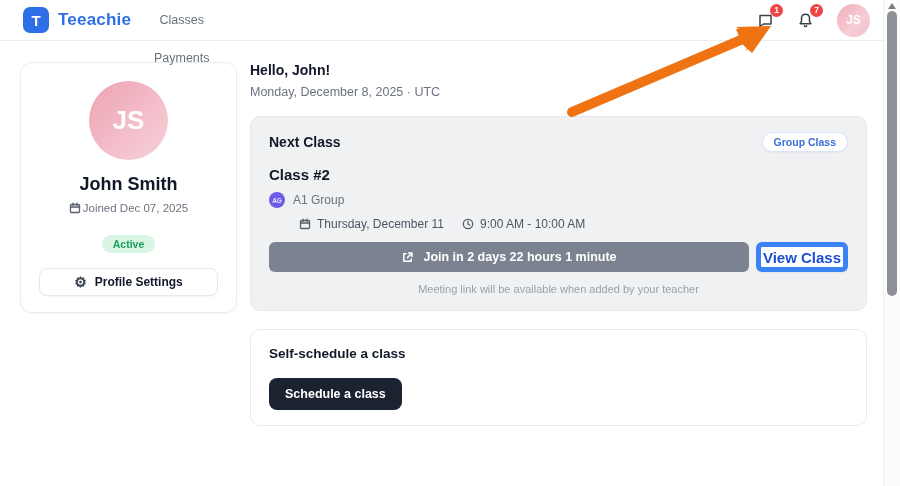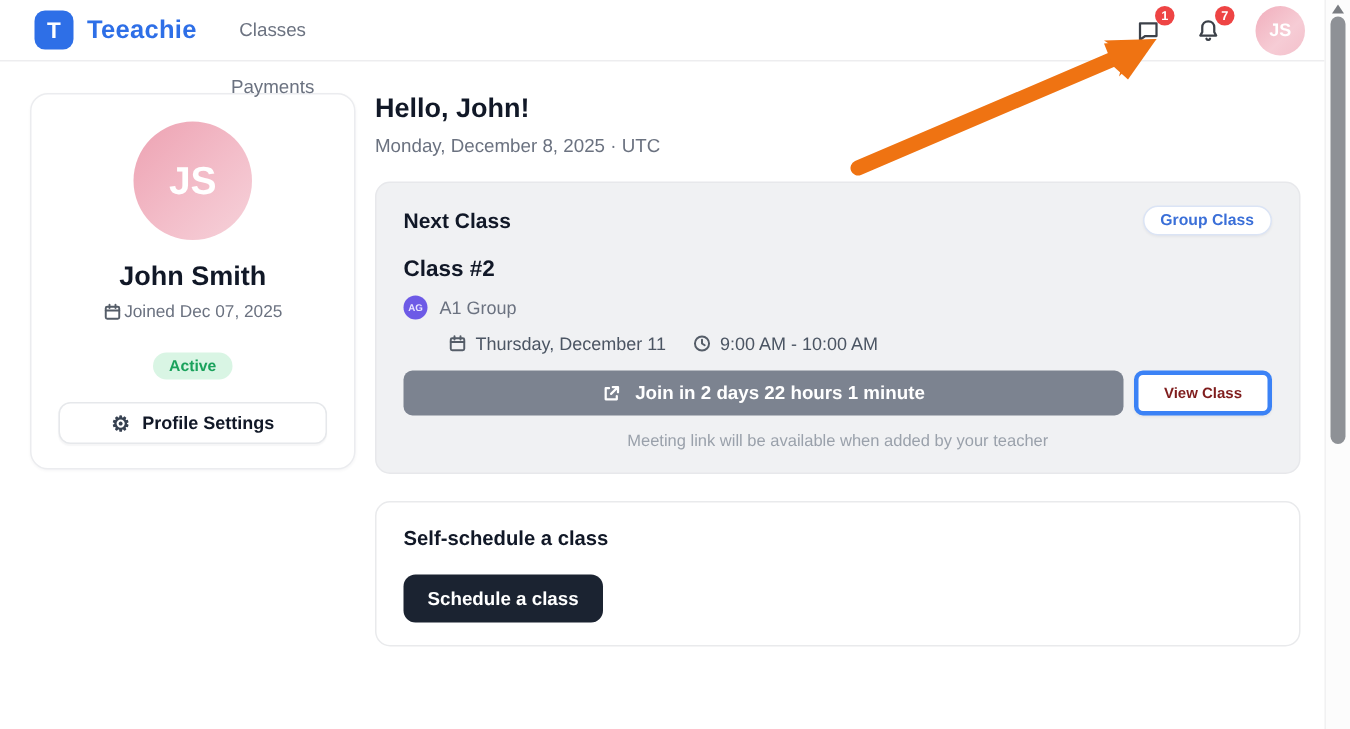--- a/index.html
+++ b/index.html
@@ -43,21 +43,21 @@
   .status-badge { margin-top:21px; background:var(--active-green-bg); color:var(--active-green-text);
     font-size:10.5px; font-weight:600; padding:3px 11px; border-radius:999px; }
   .settings-btn { margin-top:15px; width:100%; height:28px; background:#fff;
     border:1px solid #e6e8eb; border-radius:8px; box-shadow:0 1px 1px rgba(16,24,40,.04);
     display:flex; align-items:center; justify-content:center; gap:8px;
     font-size:12px; font-weight:600; color:#111827; cursor:pointer; }
   .gear { font-size:14px; color:#374151; line-height:1; }
 
   
   .main { flex:1; min-width:0; }
-  .greeting { font-size:18px; font-weight:bold; color:#111827; }
+  .greeting { font-size:14px; font-weight:bold; color:#111827; }
   .date-line { margin-top:7px; font-size:12.5px; color:#6b7280; }
   .welcome { margin-top:7px; font-size:12.5px; color:#6b7280; line-height:1.5; max-width:604px; }
 
   
   .next-card { margin-top:17px; background:#f0f1f3; border:1px solid #e7e8eb; border-radius:10px;
     padding:15px 18px; }
   .next-head { display:flex; align-items:center; justify-content:space-between; }
   .next-title { font-size:14px; font-weight:bold; }
   .group-badge { background:#fff; border:1px solid #dbe4f5; color:#3a6fd8;
     font-size:10.5px; font-weight:600; padding:3px 11px; border-radius:999px;
@@ -67,23 +67,23 @@
   .group-avatar { width:16px; height:16px; border-radius:50%; background:var(--group-purple);
     color:#e8e4ff; font-size:6.5px; font-weight:bold; display:flex; align-items:center; justify-content:center; }
   .group-name { font-size:12px; color:#6b7280; }
   .when-row { margin-top:9px; display:flex; align-items:center; gap:18px;
     font-size:12px; color:#4b5563;margin-left:30px; }
   .when-item { display:flex; align-items:center; gap:6px; }
   .btn-row { margin-top:11px; display:flex; align-items:center; gap:7px; }
   .join-btn { flex:1; height:30px; background:var(--join-gray); border:none; border-radius:6px;
     color:#fff; font-size:12.5px; font-weight:bold; display:flex; align-items:center;
     justify-content:center; gap:9px; cursor:pointer; }
-  .view-btn { width:92px; height:30px; background:#fff; border:3px solid #3b82f6; border-radius:6px;
-    box-shadow:0 1px 2px rgba(16,24,40,.06); font-size:10px; font-weight:bold;
-    color:#7f1d1d; cursor:pointer; }
+  .view-btn { width:92px; height:30px; background:#fff; border:5px solid #3b82f6; border-radius:6px;
+    box-shadow:0 1px 2px rgba(16,24,40,.06); font-size:15px; font-weight:bold;
+    color:#1d4ed8; cursor:pointer; }
   .meeting-note { margin-top:11px; text-align:center; font-size:11px; color:#9aa1ab; }
 
   
   .schedule-card { margin-top:18px; background:#fff; border:1px solid #e9eaec; border-radius:10px;
     padding:16px 18px 15px; }
   .schedule-title { font-size:13.5px; font-weight:bold; }
   .schedule-row { margin-top:17px; display:flex; align-items:center; justify-content:space-between; }
   .schedule-desc { font-size:12.5px; color:#6b7280; }
   .schedule-btn { background:var(--schedule-dark); color:#fff; border:none; border-radius:8px;
     padding:9px 16px; font-size:12.5px; font-weight:bold; cursor:pointer; }

